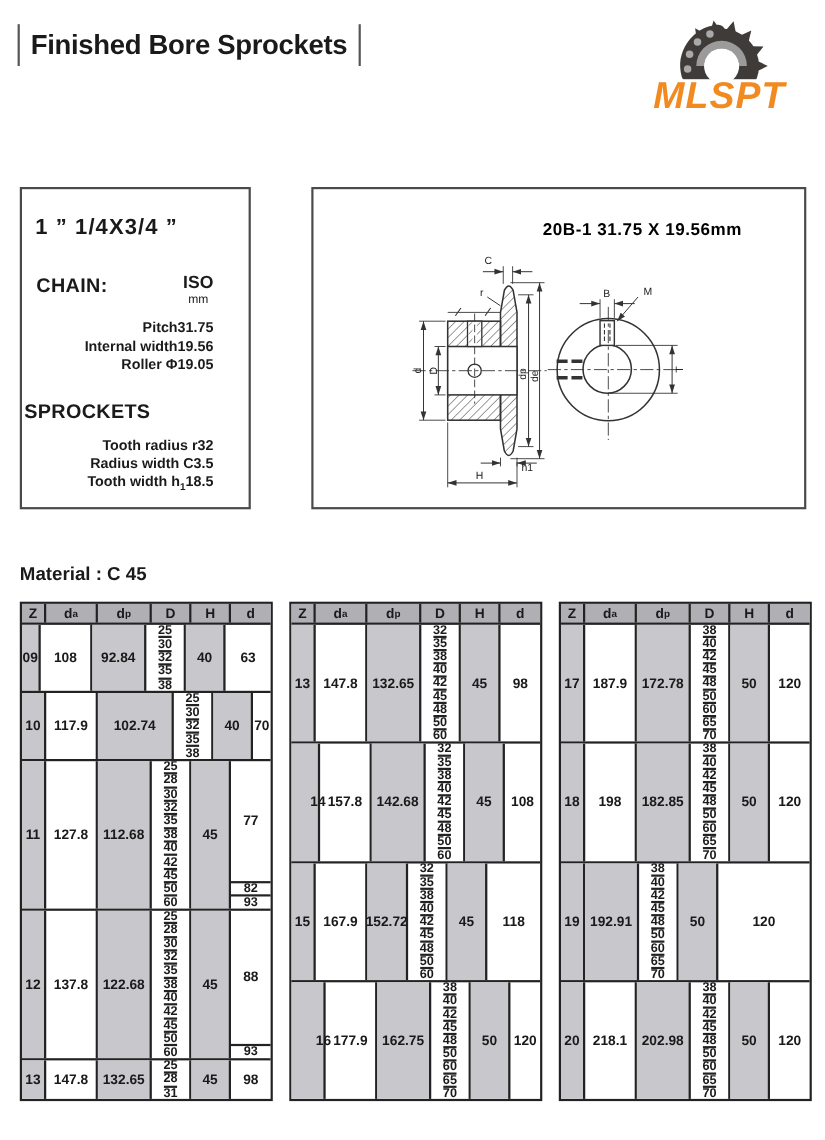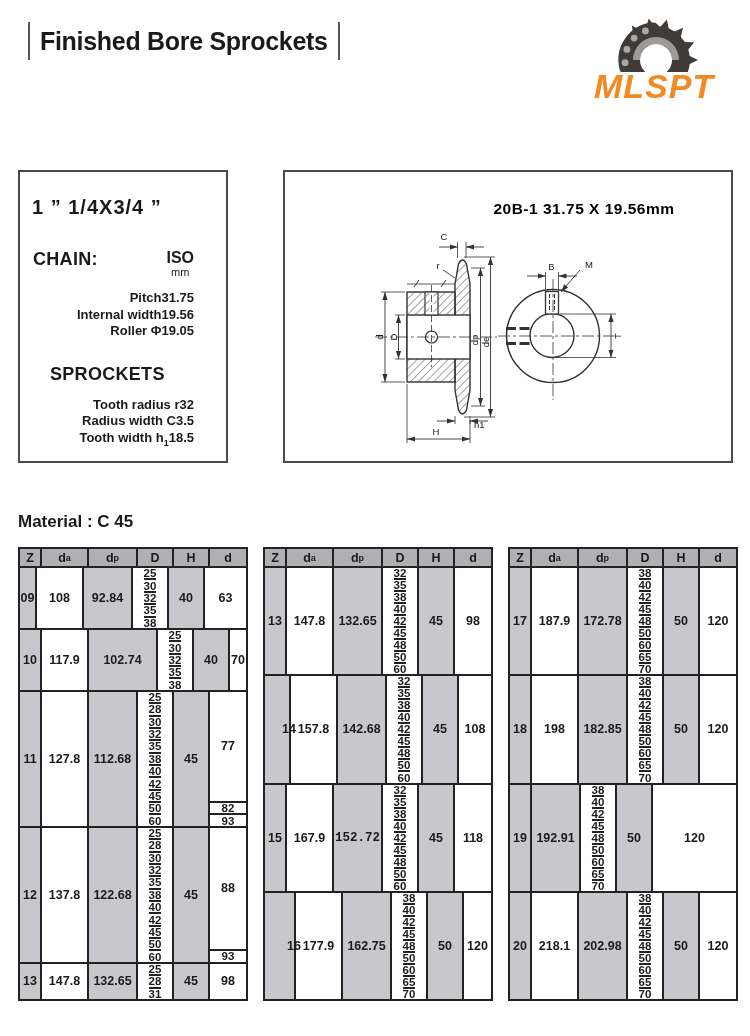--- a/index.html
+++ b/index.html
@@ -1,37 +1,37 @@
 <!DOCTYPE html>
 <html style="--logo-orange: #F18A21; --gray-head: #b0b0b4; --gray-col: #c8c8cc;"><head>
 <meta charset="utf-8">
 <style>
   html,body { margin:0; padding:0; background:#fff; }
   .page { position:relative; width:750px; height:1036px; background:#fff;
           font-family:"Liberation Sans", sans-serif; color:#1a1a1a; overflow:hidden; }
 
   
-  .page-header { position:absolute; left:28px; top:22px; display:flex; align-items:center; gap:10px; }
+  .page-header { position:absolute; left:16px; top:22px; display:flex; align-items:center; gap:10px; }
   .tbar { width:2px; height:38px; background:#555; }
   .page-title { margin:0; font-size:25px; font-weight:bold; letter-spacing:-0.3px; }
   .logo { position:absolute; left:586px; top:8px; }
 
   
   .spec-box { position:absolute; left:18px; top:170px; width:210px; height:293px;
               border:2px solid #4a4a4a; box-sizing:border-box; }
   .size-title { margin:24px 0 0 12px; font-size:20px; font-weight:bold; letter-spacing:1px; }
   .spec-head-row { display:flex; justify-content:space-between; align-items:flex-start; margin:30px 32px 0 13px; }
   .chain-heading { font-size:18px; font-weight:bold; letter-spacing:0.3px; }
   .unit-block { text-align:center; }
   .unit-heading { font-size:16px; font-weight:bold; }
   .unit-sub { font-size:11px; margin-top:-1px; }
   .spec-rows { margin:12px 32px 0 13px; }
   .spec-row { display:flex; justify-content:flex-end; font-size:13px; line-height:16.5px; font-weight:700; }
   .spec-value { text-align:right; }
-  .sprockets-heading { margin:24px 0 0 30px; font-size:18px; font-weight:bold; letter-spacing:0.3px; }
+  .sprockets-heading { margin:24px 0 0 2px; font-size:18px; font-weight:bold; letter-spacing:0.3px; }
   sub { font-size:9px; }
 
   
   .drawing-box { position:absolute; left:283px; top:170px; width:450px; height:293px;
                  border:2px solid #4a4a4a; box-sizing:border-box; }
   .drawing-box svg { display:block; }
   .dwg-title { font-size:15.5px; font-weight:bold; letter-spacing:0.5px; }
   .dim-label { font-size:9.5px; fill:#222; }
 
   
@@ -389,21 +389,21 @@
             <div class="dsub lastsub">60</div>
           </div>
           <div class="tc gray" style="width: 36px;">45</div>
           <div class="tc last dmaincol">
             <div class="dmain" style="flex-grow: 9;">108</div>
           </div>
         </div>
         <div class="trow" style="flex-grow: 9;">
           <div class="tc gray" style="width: 22px;">15</div>
           <div class="tc" style="width: 47px;">167.9</div>
-          <div class="tc gray" style="width: 49px; font-family: Liberation Mono, monospace;">152.72</div>
+          <div class="tc gray" style="width: 37px;">152.72</div>
           <div class="tc dcol" style="width: 36px;">
             <div class="dsub">32</div>
             <div class="dsub">35</div>
             <div class="dsub">38</div>
             <div class="dsub">40</div>
             <div class="dsub">42</div>
             <div class="dsub">45</div>
             <div class="dsub">48</div>
             <div class="dsub">50</div>
             <div class="dsub lastsub">60</div>

